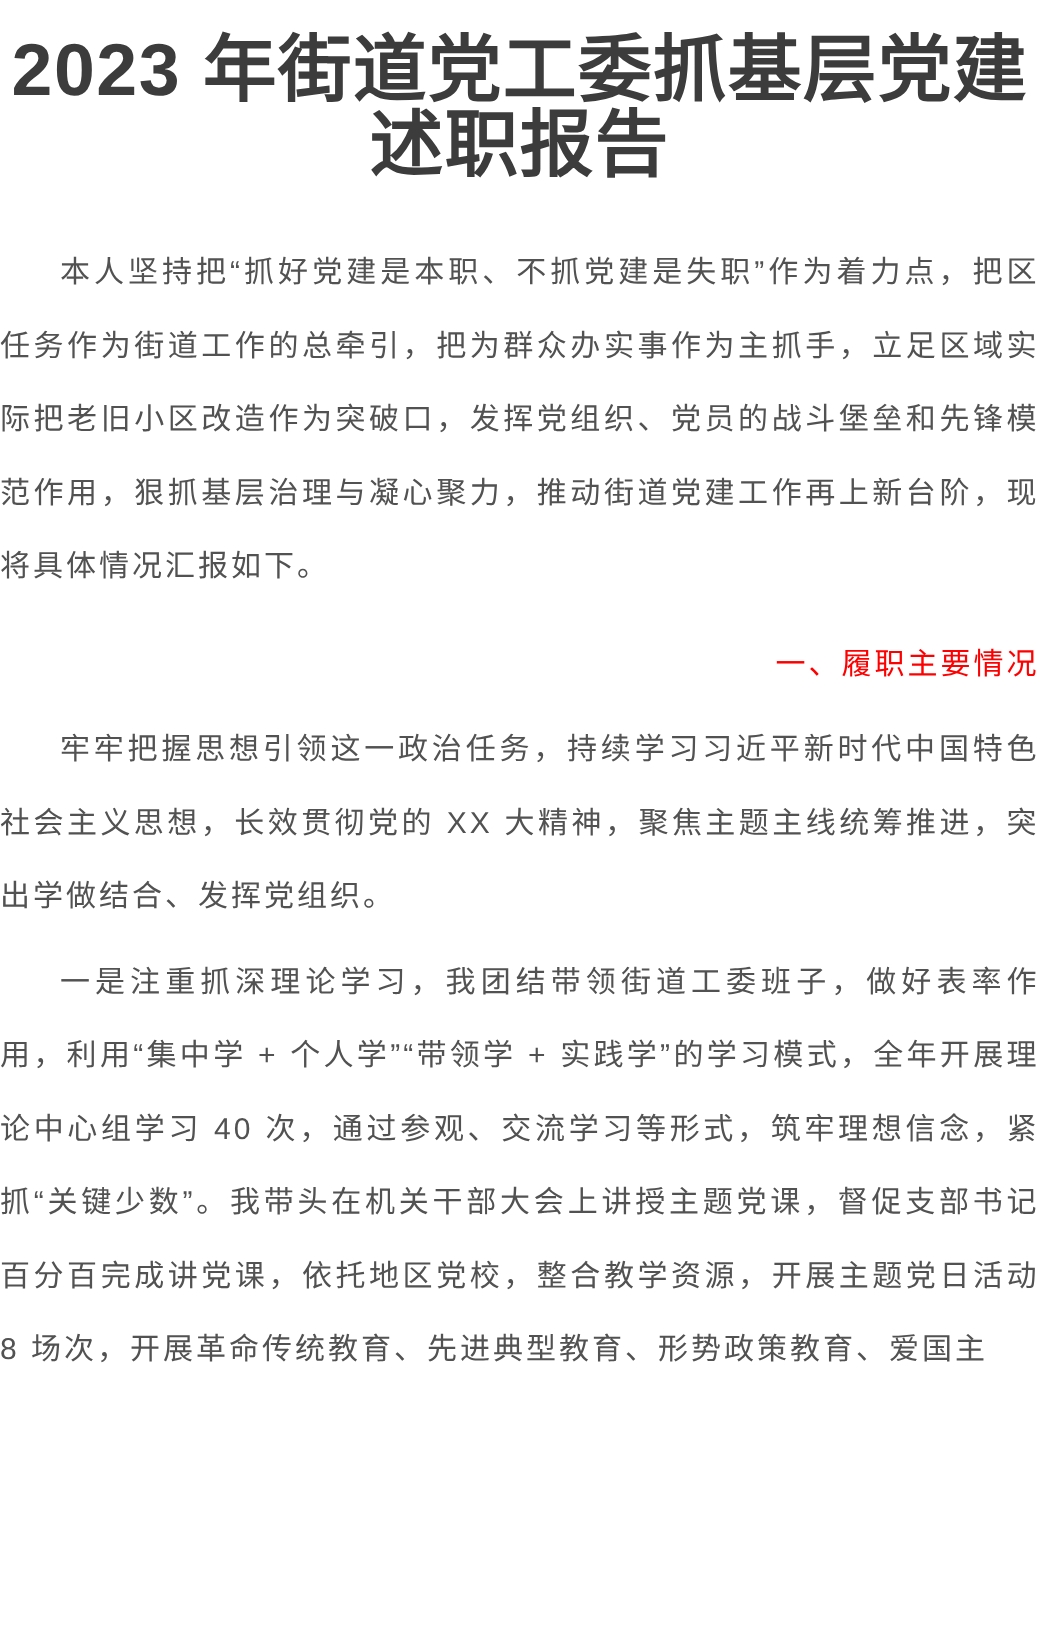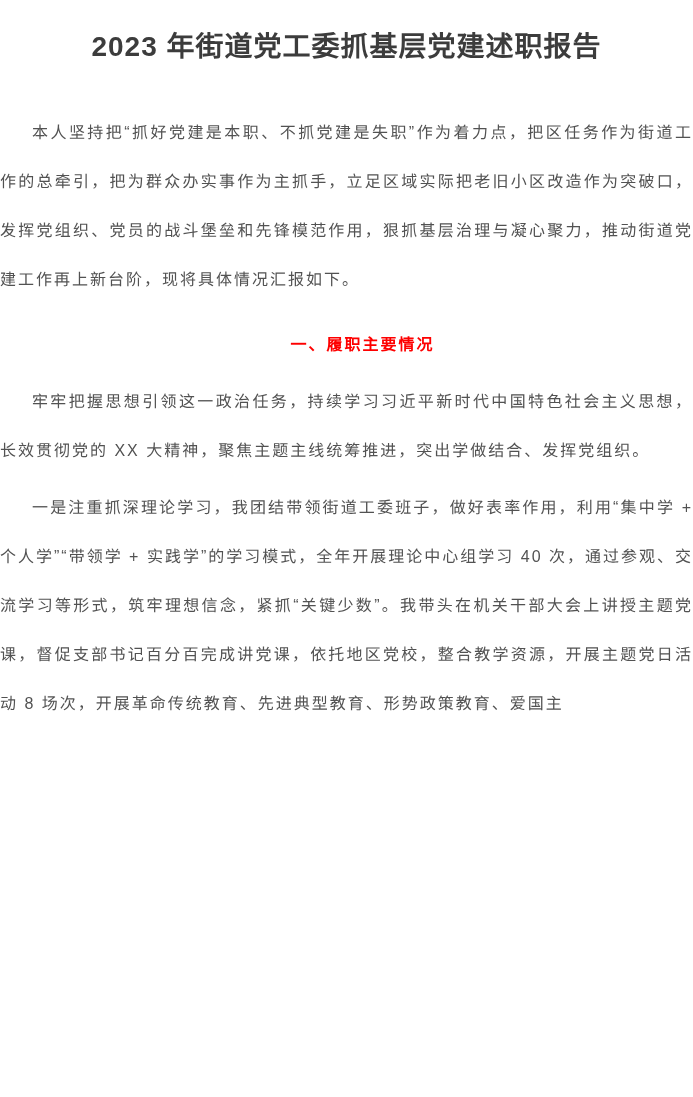--- a/index.html
+++ b/index.html
@@ -16,44 +16,44 @@
   .doc {
     width: 693px;
     height: 1097px;
     padding-top: 22px;
     box-sizing: border-box;
     overflow: hidden;
     background: var(--color-background, #ffffff);
   }
   .doc-title {
     margin: 0 0 36px 0;
-    font-size: 28px;
+    font-size: 49px;
     line-height: 50px;
     font-weight: bold;
     letter-spacing: 1px;
     text-align: center;
     color: var(--color-title, #3c3c3c);
   }
   .block {
     margin: 0 0 8px 0;
-    font-size: 16px;
+    font-size: 20px;
     line-height: 49px;
     letter-spacing: 2px;
     text-indent: 2em;
     text-align: justify;
     word-break: break-all;
   }
   .block.paragraph {
     color: var(--color-body, #525252);
   }
   .block.heading1 {
     color: var(--color-section-heading, #fe0000);
-    font-weight: bold;
+    font-weight: normal;
     margin-top: 16px;
-    text-align: center;
+    text-align: right;
   }
   .block.heading2 {
     color: var(--color-subsection-heading, #1274c5);
     font-weight: bold;
     text-align: left;
   }
 </style>
 </head>
 <body>
 

